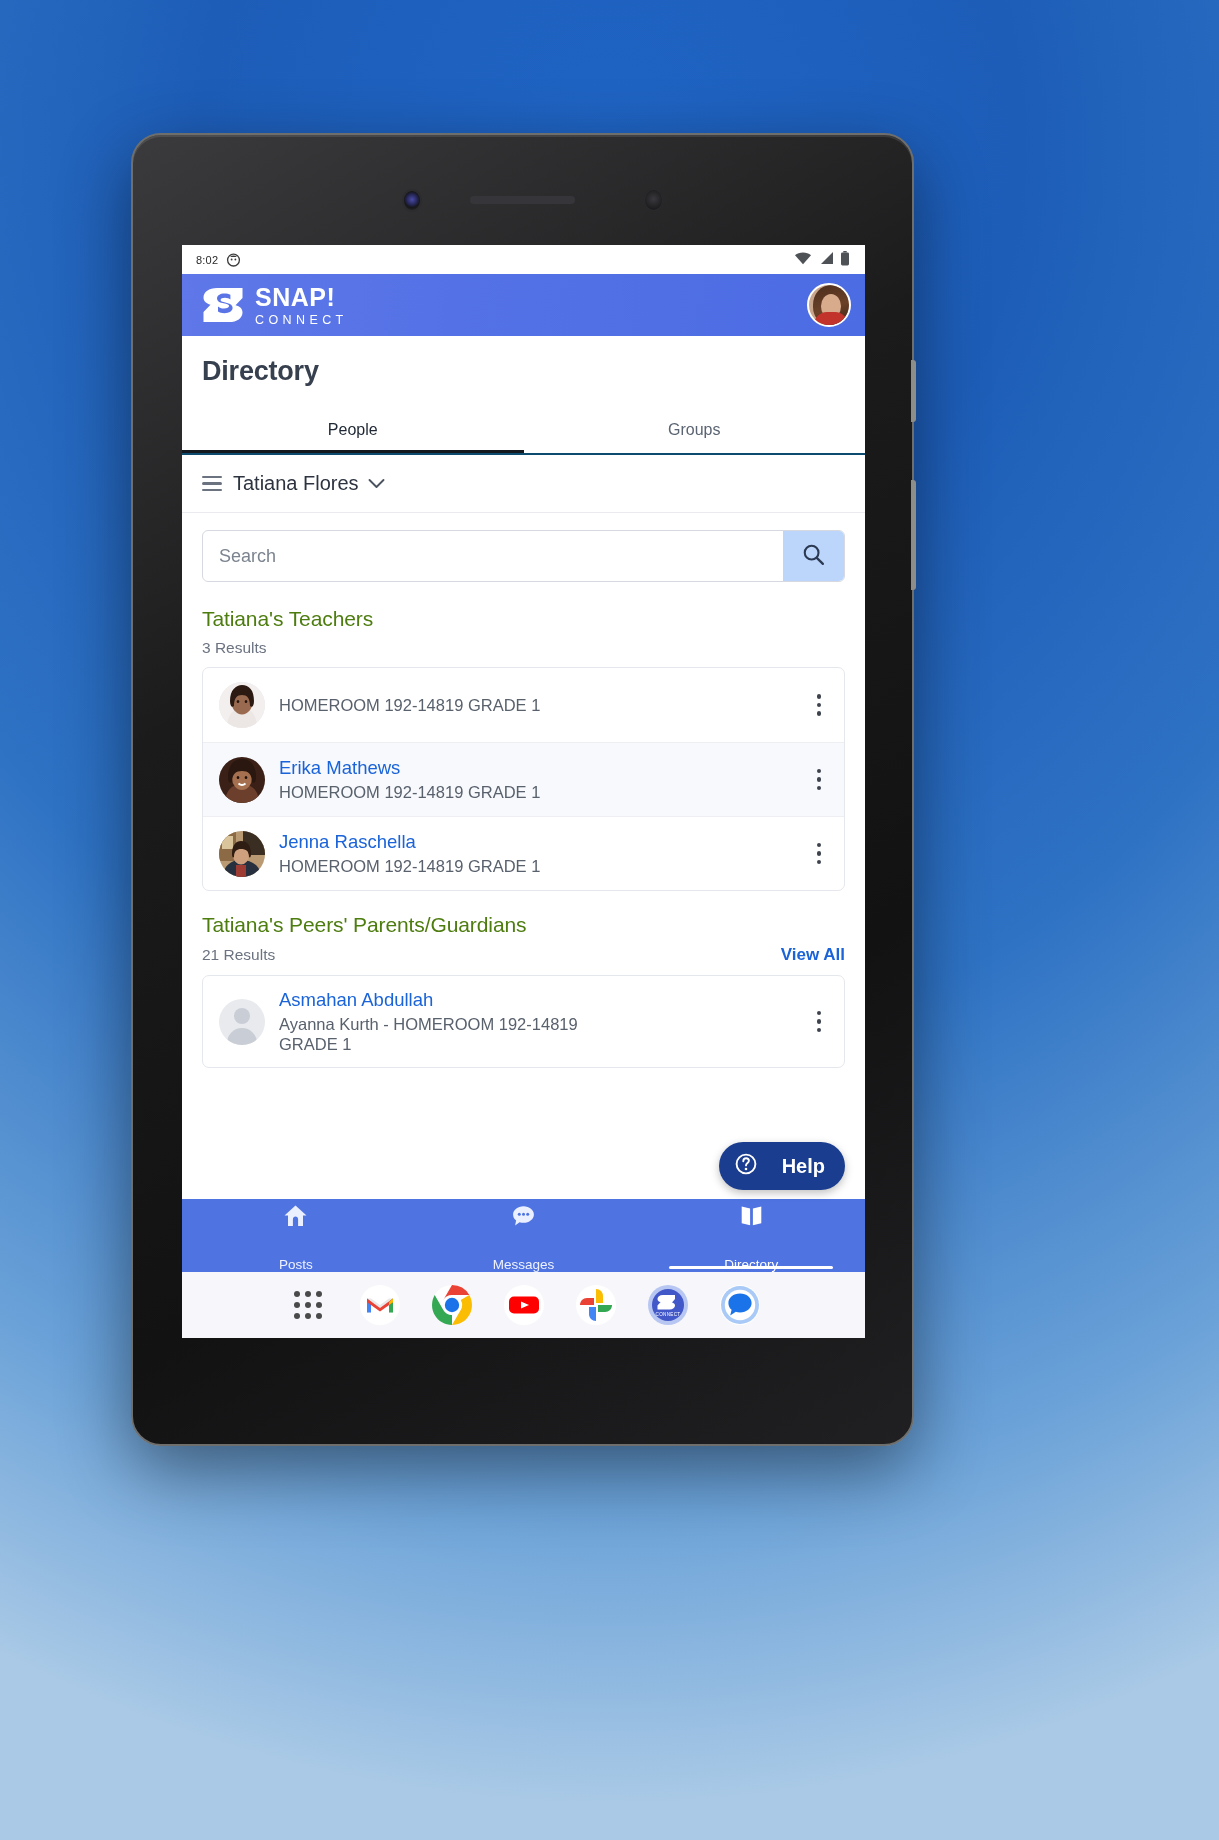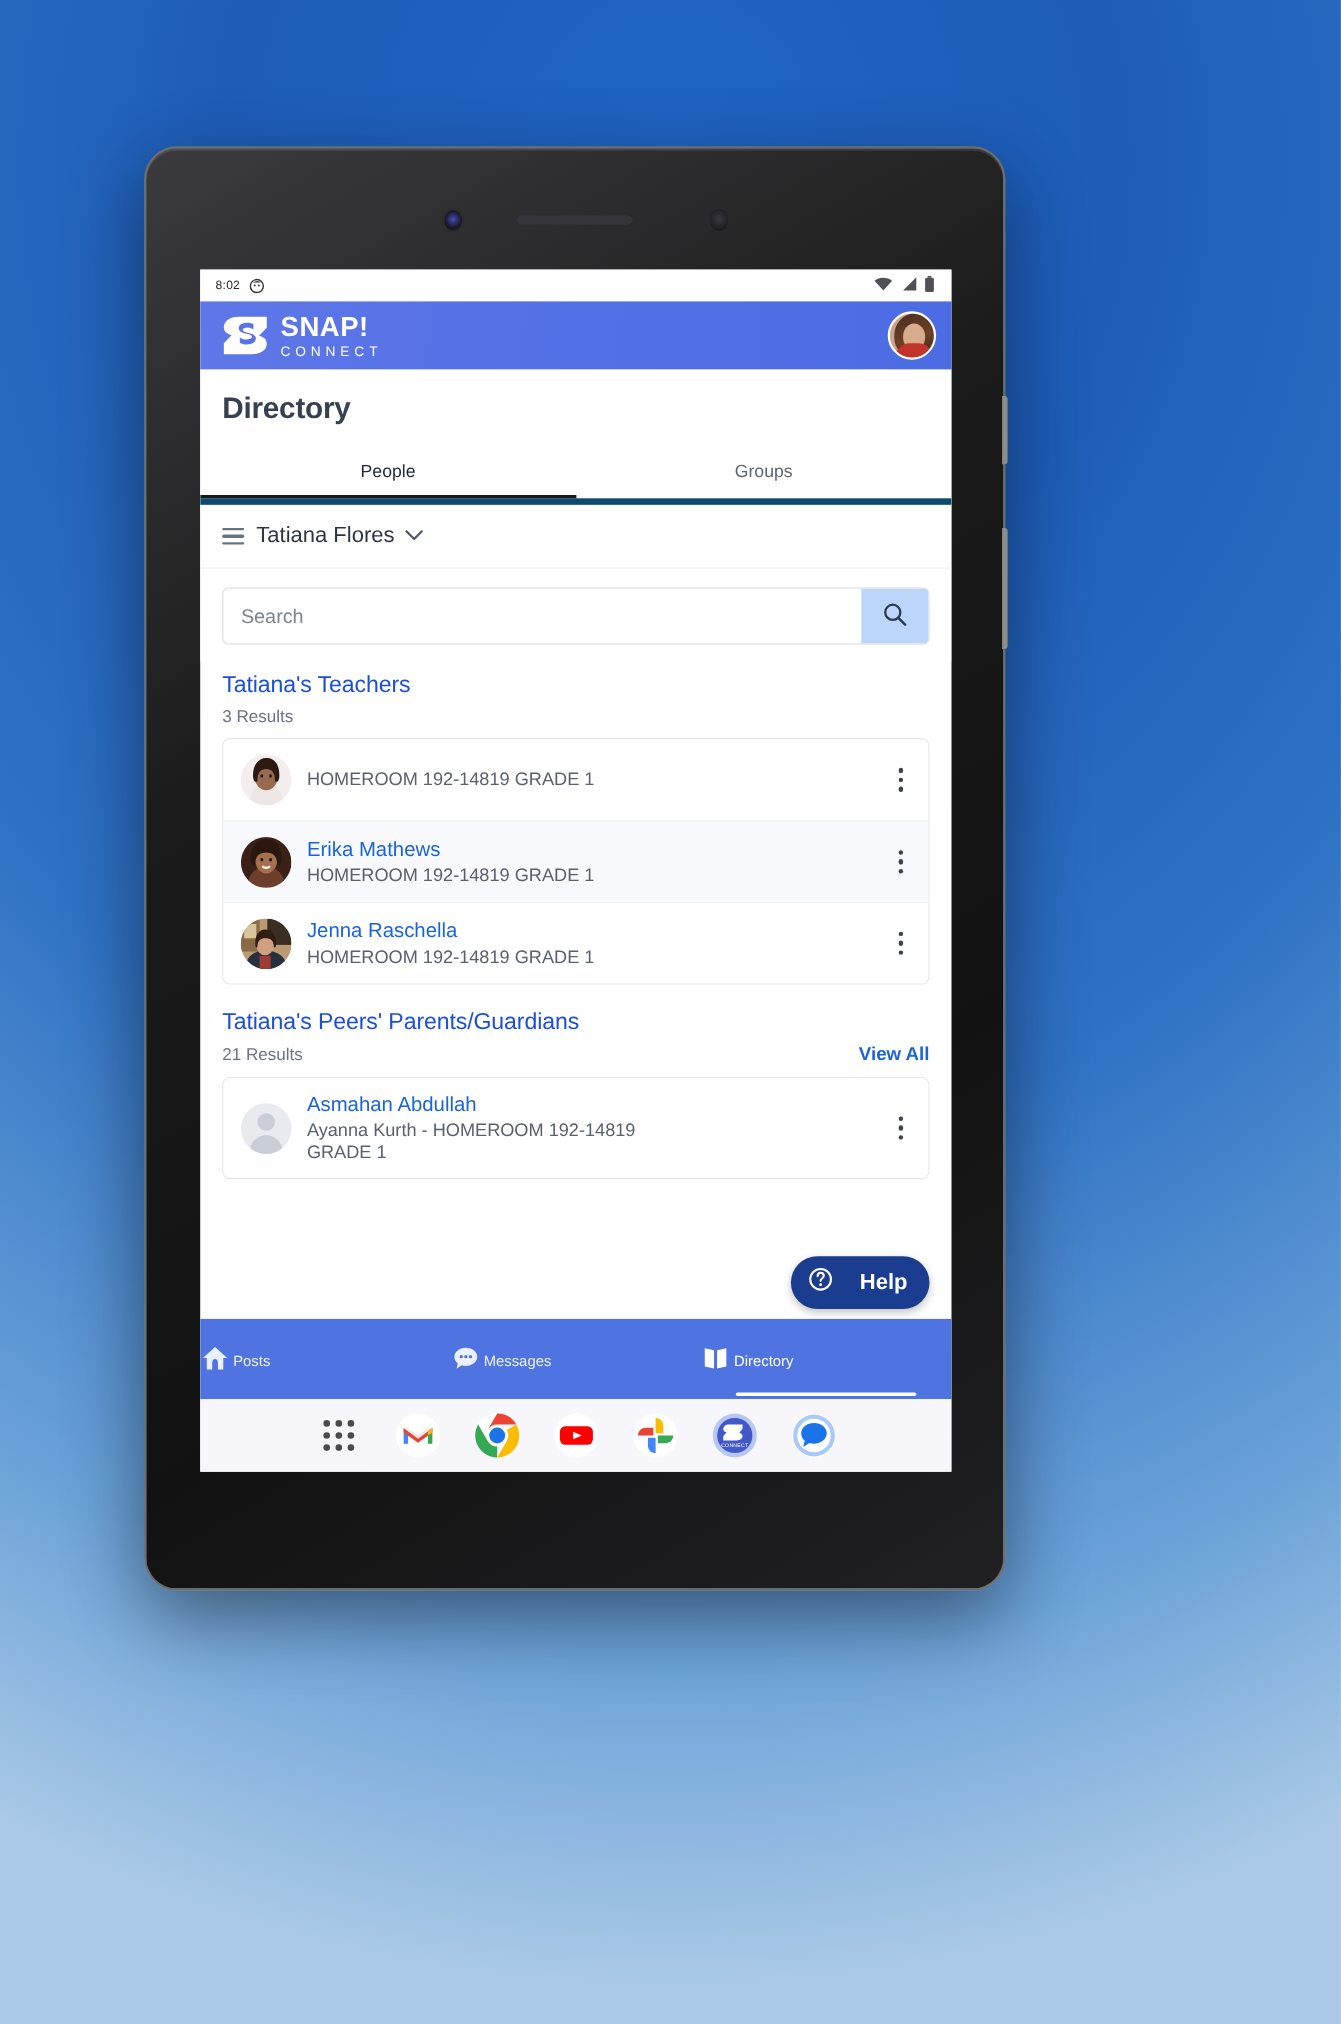--- a/index.html
+++ b/index.html
@@ -120,21 +120,21 @@
   }
 
   
   #page-head { background: #fff; padding: 20px 0 0 0; }
   #page-title {
     font-size: 27px; font-weight: bold; color: #37404e;
     padding: 0 20px 0 20px; letter-spacing: -0.2px;
   }
   #tabs {
     display: flex; margin-top: 24px;
-    border-bottom: 6px solid #0c4a6e;
+    border-bottom: 2px solid #0c4a6e;
   }
   .tab {
     flex: 1; text-align: center; font-size: 16px;
     color: #5b6472; padding: 10px 0 11px 0;
     border-bottom: 3px solid transparent;
     cursor: pointer;
   }
   .tab.active { color: #1e2733; border-bottom-color: #14181f; }
 
   
@@ -163,21 +163,21 @@
     background: transparent;
   }
   #search-input::placeholder { color: #7c848f; }
   #search-btn {
     width: 61px; background: #bcd6fb; border: none; cursor: pointer;
     display: flex; align-items: center; justify-content: center;
   }
 
   
   .section-title {
-    font-size: 21px; color: #1d4ed8; padding: 10px 20px 0 20px;
+    font-size: 21px; color: #4d7c0f; padding: 10px 20px 0 20px;
     letter-spacing: -0.1px;
   }
   .section-sub {
     display: flex; align-items: baseline; justify-content: space-between;
     padding: 8px 20px 10px 20px;
   }
   .section-sub .count { font-size: 15.5px; color: #6b7280; }
   .section-sub .viewall {
     font-size: 17px; color: #1a63d8; font-weight: bold; cursor: pointer;
   }
@@ -232,22 +232,22 @@
     z-index: 20;
   }
 
   
   #bottom-nav {
     position: absolute; left: 0; right: 0; bottom: 66px;
     height: 73px; background: #4f73e0;
     display: flex;
   }
   .nav-item {
-    flex: 1; display: flex; flex-direction: row;
-    align-items: center; justify-content: flex-start; gap: 3px;
+    flex: 1; display: flex; flex-direction: column;
+    align-items: center; justify-content: space-between; gap: 3px;
     cursor: pointer; position: relative; padding-top: 4px;
   }
   .nav-item .nl { color: #eef2ff; font-size: 13.5px; }
   .nav-item.active .nl { color: #ffffff; }
   .nav-item.active::after {
     content: ""; position: absolute; left: 14%; right: 14%; bottom: 3px;
     height: 3px; background: #fff; border-radius: 2px;
   }
 
   

